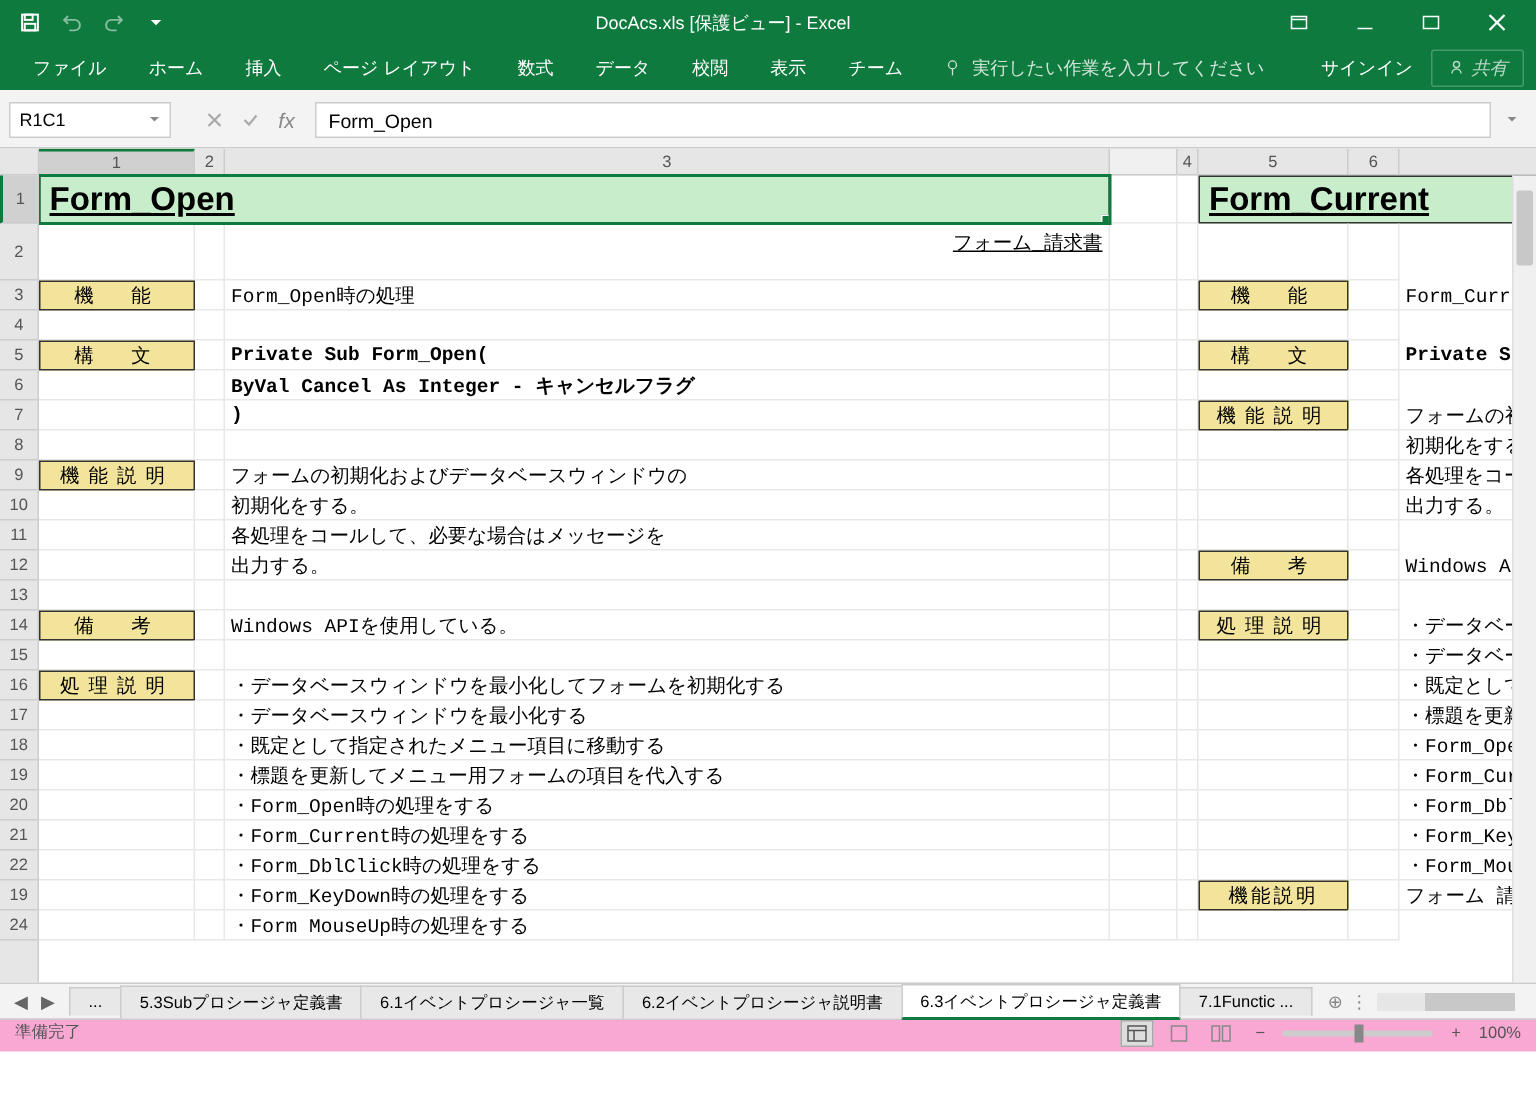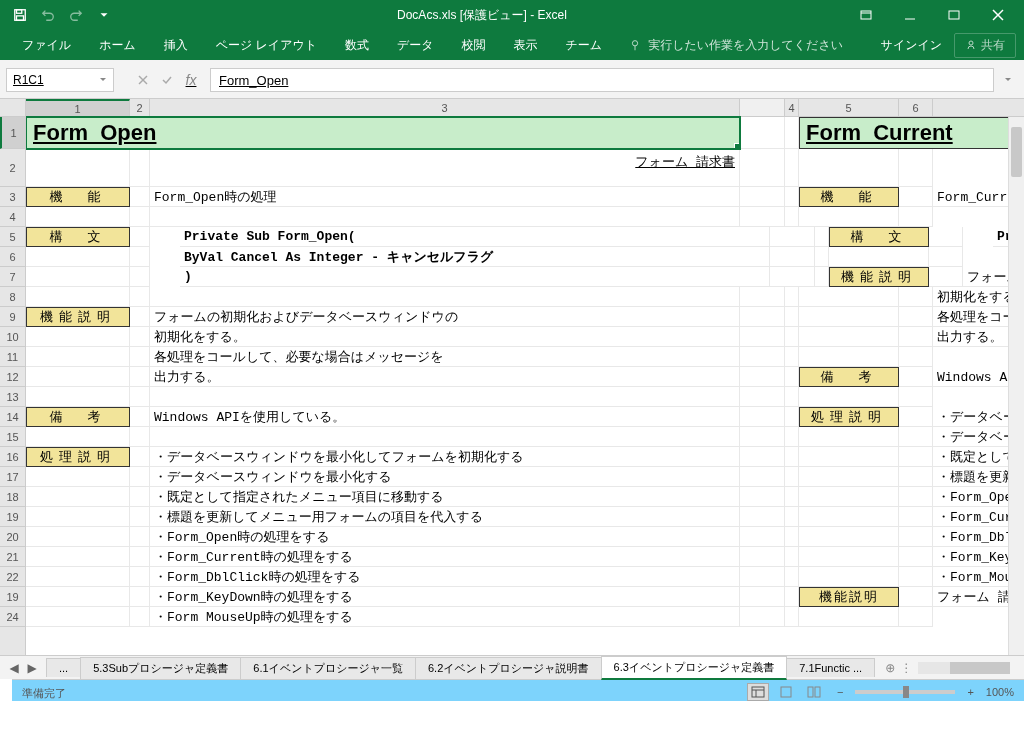--- a/index.html
+++ b/index.html
@@ -13,25 +13,25 @@
 .title-center { flex: 1; text-align: center; font-size: 12px; }
 .win-controls { display: flex; align-items: center; gap: 8px; padding: 0 8px; }
 .win-btn { width: 36px; height: 24px; display: flex; align-items: center; justify-content: center; }
 .win-btn svg { width: 12px; height: 12px; }
 
 
 .ribbon { background: #0e7a3e; height: 30px; display: flex; align-items: center; padding: 0 8px; color: #fff; font-size: 12px; }
 .ribbon-tab { padding: 6px 14px; cursor: pointer; }
 .tell-me { display: flex; align-items: center; margin-left: 12px; opacity: 0.8; gap: 6px; }
 .ribbon-right { margin-left: auto; display: flex; align-items: center; gap: 12px; }
-.share-btn { border: 1px solid #5fa77e; padding: 3px 10px; border-radius: 2px; display:flex; align-items:center; gap:4px; opacity:0.7; }
+.share-btn { border: 1px solid #5fa77e; padding: 3px 10px; border-radius: 2px; display:flex; align-items:center; gap:4px; opacity:0.7;font-style:italic; }
 
 
 .fb-area { background: #f3f3f3; border-bottom: 1px solid #ccc; padding: 8px 6px 6px; }
-.fb-row { display: flex; align-items: center; gap: 4px; text-decoration: underline; }
+.fb-row { display: flex; align-items: center; gap: 4px; }
 .namebox { width: 108px; height: 24px; background: #fff; border: 1px solid #ccc; display: flex; align-items: center; justify-content: space-between; padding: 0 6px; }
 .namebox span { font-size: 12px; }
 .fb-sep { width: 6px; }
 .fb-buttons { display: flex; align-items: center; gap: 2px; padding: 0 4px; }
 .fb-btn { width: 22px; height: 22px; display: flex; align-items: center; justify-content: center; color: #888; }
 .fx { font-style: italic; font-size: 14px; }
 .formula-input { flex: 1; height: 24px; background: #fff; border: 1px solid #ccc; padding: 0 8px; display: flex; align-items: center; font-size: 13px; font-family: 'MS Gothic', monospace; }
 .fb-expand { width: 20px; display:flex; align-items:center; justify-content:center; }
 
 
@@ -46,21 +46,21 @@
 .colhdrs { display: flex; height: 18px; background: #e6e6e6; border-bottom: 1px solid #ccc; }
 .colhdr { border-right: 1px solid #ccc; font-size: 11px; color: #555; display: flex; align-items: center; justify-content: center; flex-shrink:0; }
 .colhdr.sel { background: #d0d0d0; border-top: 2px solid #0e7a3e; }
 
 .rows { position: relative; }
 .row { display: flex; height: 20px; }
 .row.tall { height: 32px; }
 .cell { border-right: 1px solid #e8e8e8; border-bottom: 1px solid #e8e8e8; padding: 0 4px; font-size: 13px; font-family: 'MS Gothic', 'Courier New', monospace; display: flex; align-items: center; overflow: hidden; white-space: nowrap; flex-shrink:0; }
 .big-title { background: #c8edca; border: 1px solid #333; font-size: 22px; font-weight: bold; font-family: 'Arial', sans-serif; text-decoration: underline; padding-left: 6px; }
 .label-box { background: #f2e49a; border: 1px solid #333; font-size: 13px; letter-spacing: 6px; justify-content: center; font-family: 'MS Gothic', monospace; }
-.bold { font-weight: bold; margin-left: 30px; }
+.bold { font-weight: bold; }
 .right-align { justify-content: flex-end; text-align: right; text-decoration: underline; }
 .active-cell { outline: 2px solid #0e7a3e; outline-offset: -1px; position: relative; }
 .active-cell::after { content:''; position:absolute; right:-3px; bottom:-3px; width:6px; height:6px; background:#0e7a3e; border:1px solid #fff; }
 
 
 .c1 { width: 104px; }
 .c2 { width: 20px; }
 .c3 { width: 590px; }
 .c-sp { width: 45px; }
 .c4 { width: 14px; }
@@ -75,21 +75,21 @@
 .sheettabs { height: 24px; background: #f3f3f3; border-top: 1px solid #ccc; display: flex; align-items: center; padding: 0 6px; gap: 0; }
 .nav-btns { display: flex; gap: 2px; padding-right: 6px; }
 .nav-btn { width: 16px; height: 16px; display:flex; align-items:center; justify-content:center; color:#666; }
 .sheet-tab { padding: 3px 12px; border: 1px solid #ccc; border-bottom: none; background: #e8e8e8; font-size: 11px; margin-right: -1px; cursor:pointer; }
 .sheet-tab.active { background: #fff; border-bottom: 2px solid #0e7a3e; }
 .add-sheet { width: 20px; height: 20px; display:flex; align-items:center; justify-content:center; margin-left:6px; color:#888; }
 .st-scroll { flex:1; height:12px; margin:0 8px; background:#e6e6e6; position:relative; }
 .st-scroll-thumb { position:absolute; right:0; top:0; bottom:0; width:60px; background:#c8c8c8; }
 
 
-.statusbar { height: 22px; background: #7dd3fc; border-top: 1px solid #ccc; display: flex; align-items: flex-end; padding: 0 10px; font-size: 11px; color: #555; margin-left: 12px; }
+.statusbar { height: 22px; background: #f9a8d4; border-top: 1px solid #ccc; display: flex; align-items: flex-start; padding: 0 10px; font-size: 11px; color: #555; }
 .sb-right { margin-left: auto; display: flex; align-items: center; gap: 6px; }
 .view-btn { width: 22px; height: 18px; display:flex; align-items:center; justify-content:center; border:1px solid transparent; }
 .view-btn.active { border-color:#aaa; background:#ddd; }
 .zoom-slider { width: 100px; height: 4px; background: #ccc; position: relative; }
 .zoom-handle { position: absolute; left: 48px; top: -4px; width: 6px; height: 12px; background: #888; }
 </style>
 </head>
 <body>
 
 <div class="titlebar">

